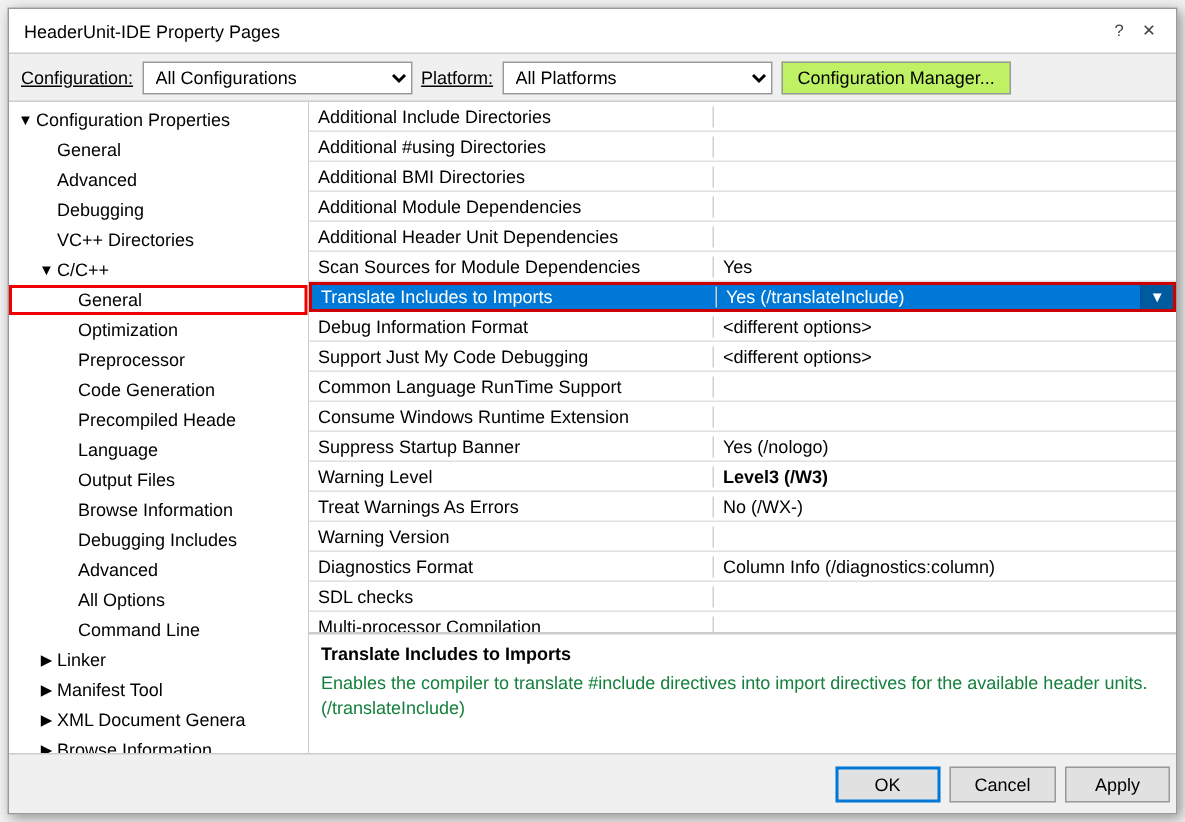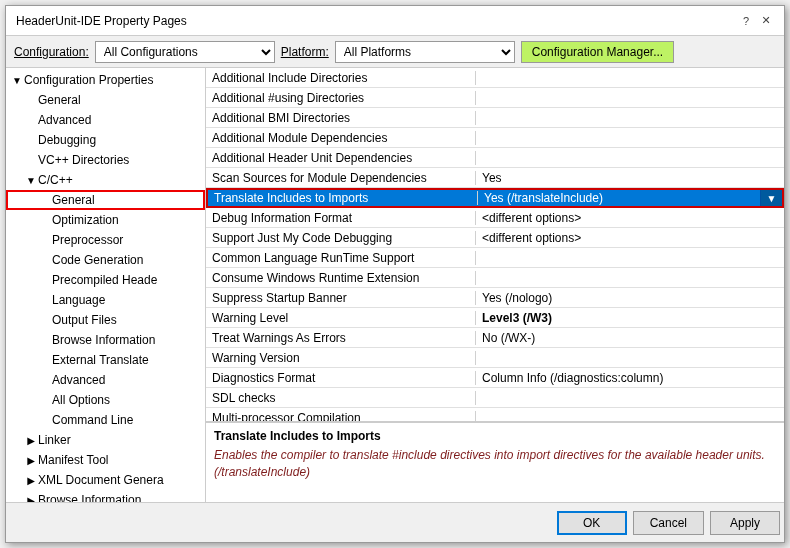--- a/index.html
+++ b/index.html
@@ -182,23 +182,22 @@
       padding: 6px 8px;
       min-height: 80px;
     }
     .desc-title {
       font-size: 12px;
       font-weight: bold;
       margin-bottom: 4px;
     }
     .desc-text {
       font-size: 12px;
-      color: #7f1d1d;
+      color: #15803d;
       line-height: 1.4;
-      font-style: italic;
     }
     .bottom-bar {
       display: flex;
       justify-content: flex-end;
       align-items: center;
       padding: 6px 4px;
       gap: 6px;
       background: #f0f0f0;
       border-top: 1px solid #ccc;
       height: 40px;
@@ -321,21 +320,21 @@
             <span>Output Files</span>
           </div>
           <div class="tree-item">
             <span class="tree-indent" style="width: 28px;"></span>
             <span class="tree-expander"></span>
             <span>Browse Information</span>
           </div>
           <div class="tree-item">
             <span class="tree-indent" style="width: 28px;"></span>
             <span class="tree-expander"></span>
-            <span>External Translate</span>
+            <span>Debugging Includes</span>
           </div>
           <div class="tree-item">
             <span class="tree-indent" style="width: 28px;"></span>
             <span class="tree-expander"></span>
             <span>Advanced</span>
           </div>
           <div class="tree-item">
             <span class="tree-indent" style="width: 28px;"></span>
             <span class="tree-expander"></span>
             <span>All Options</span>

